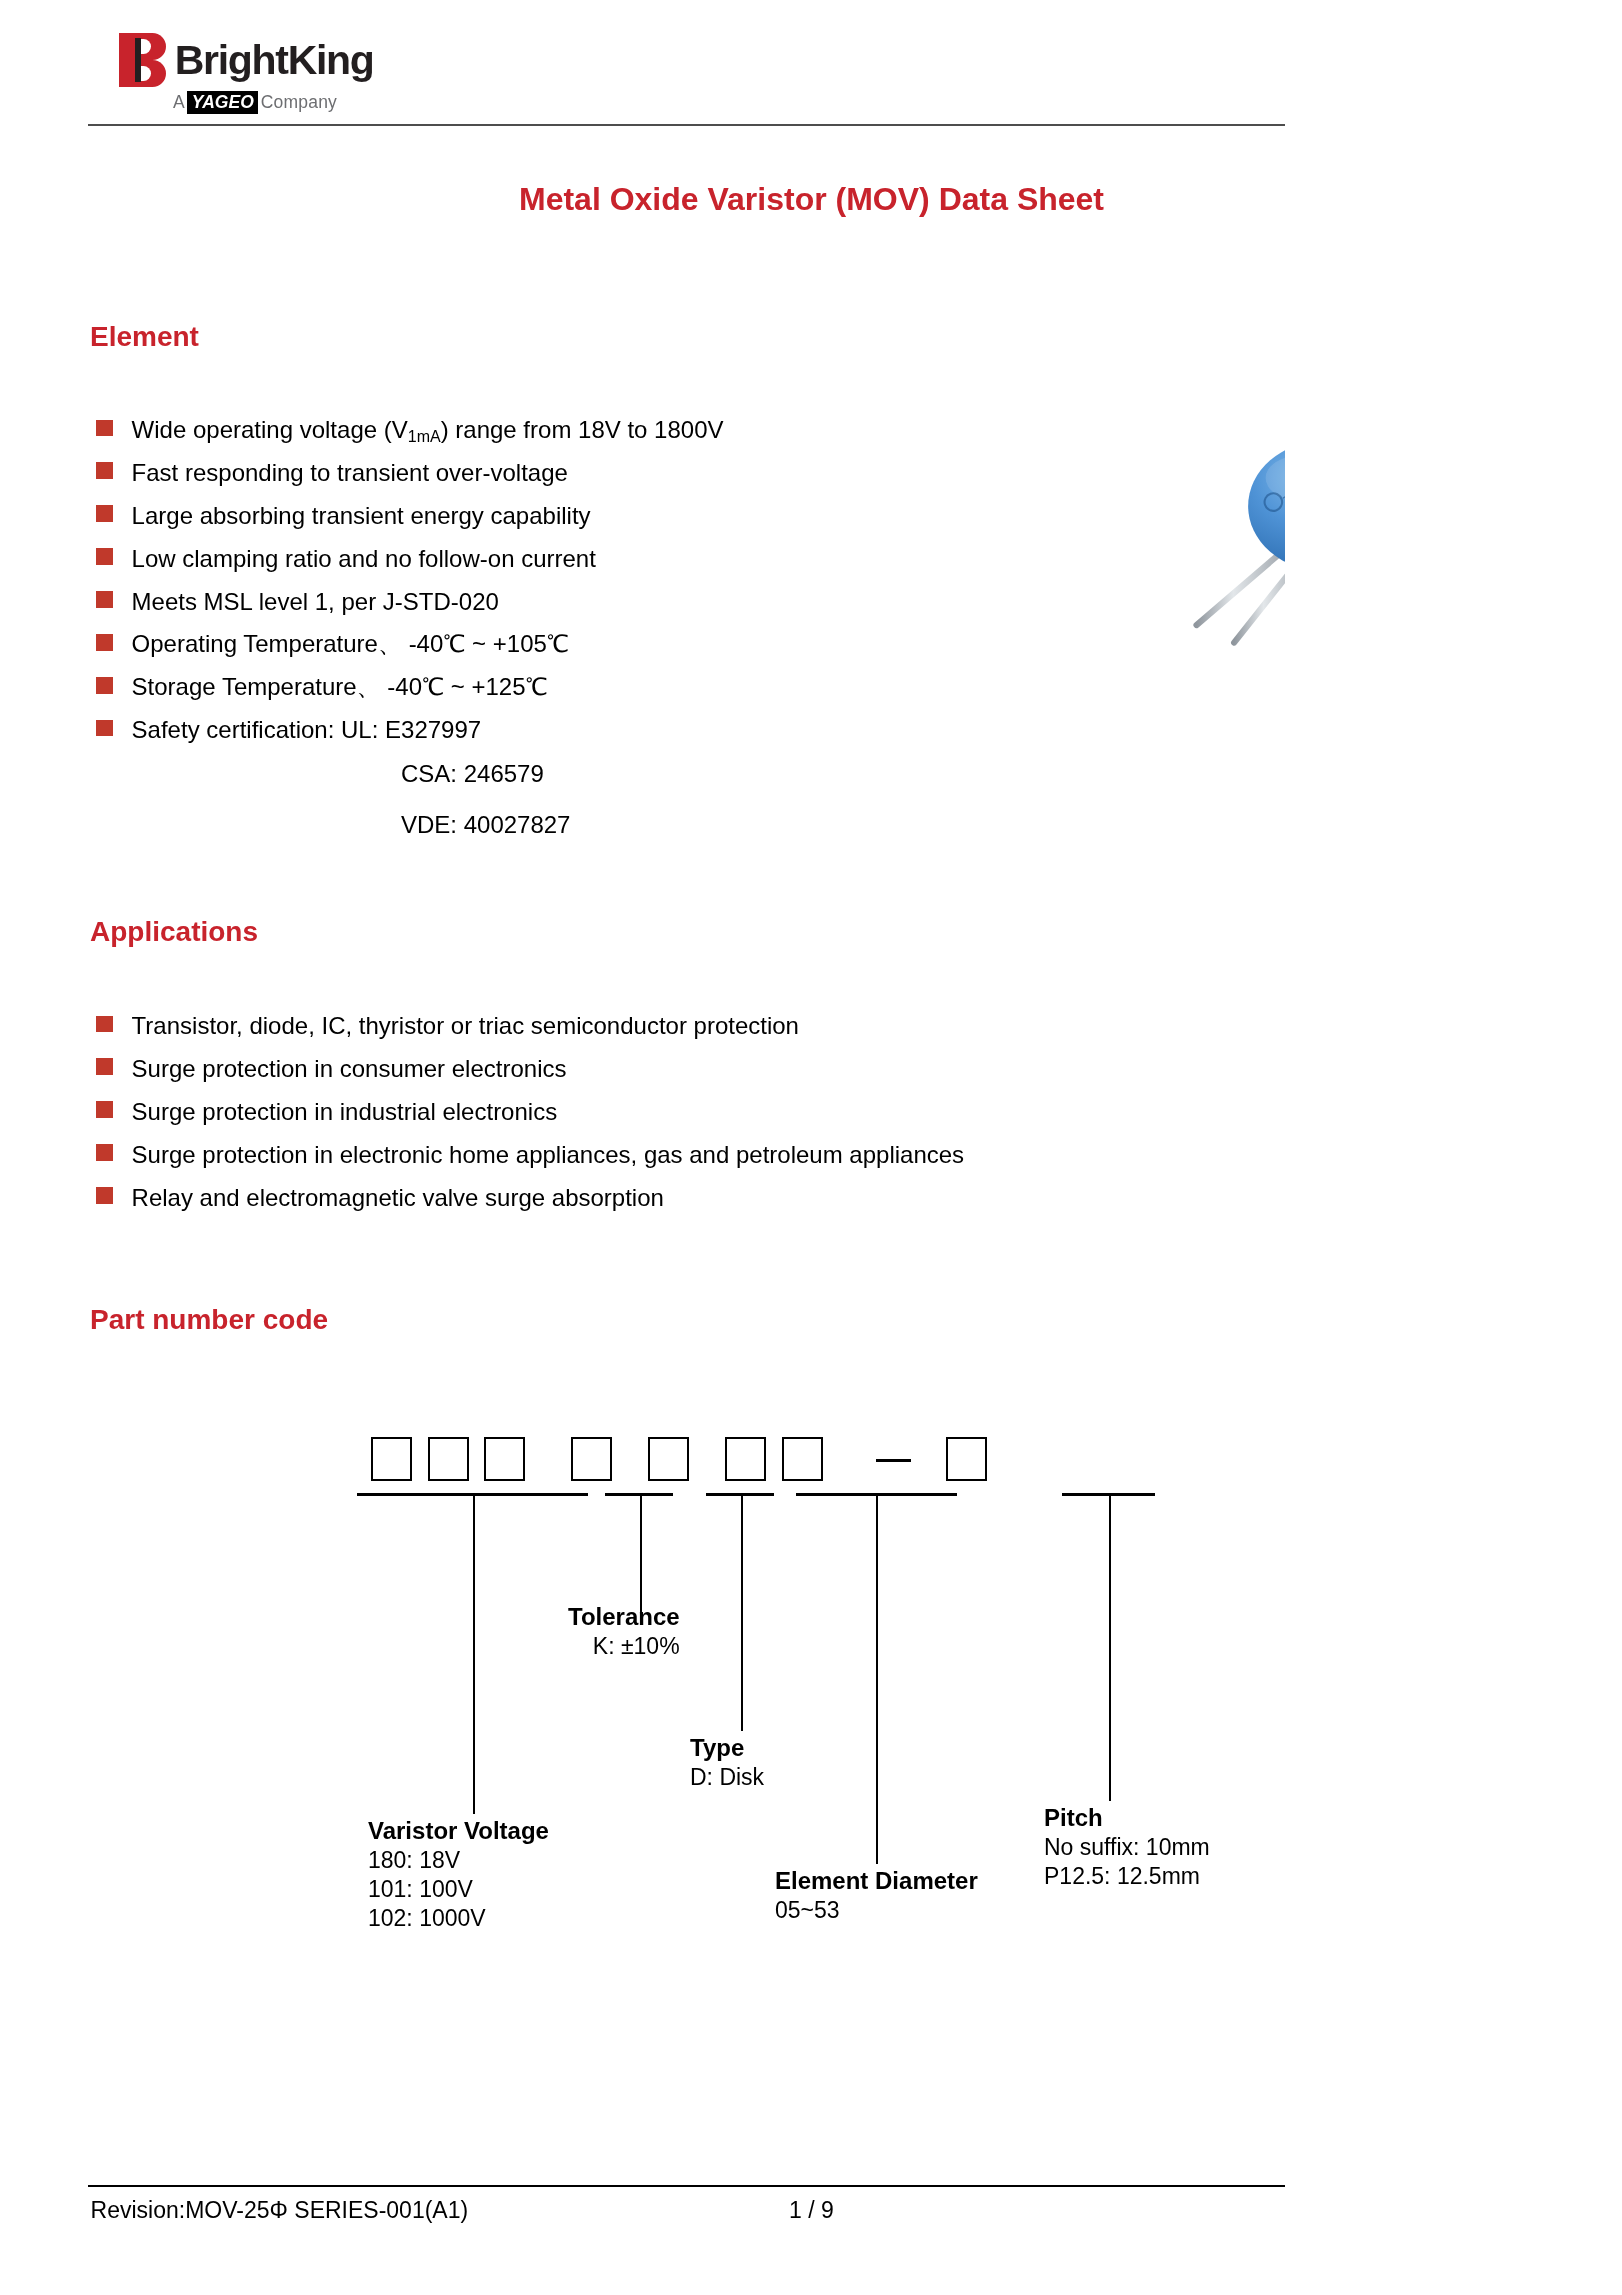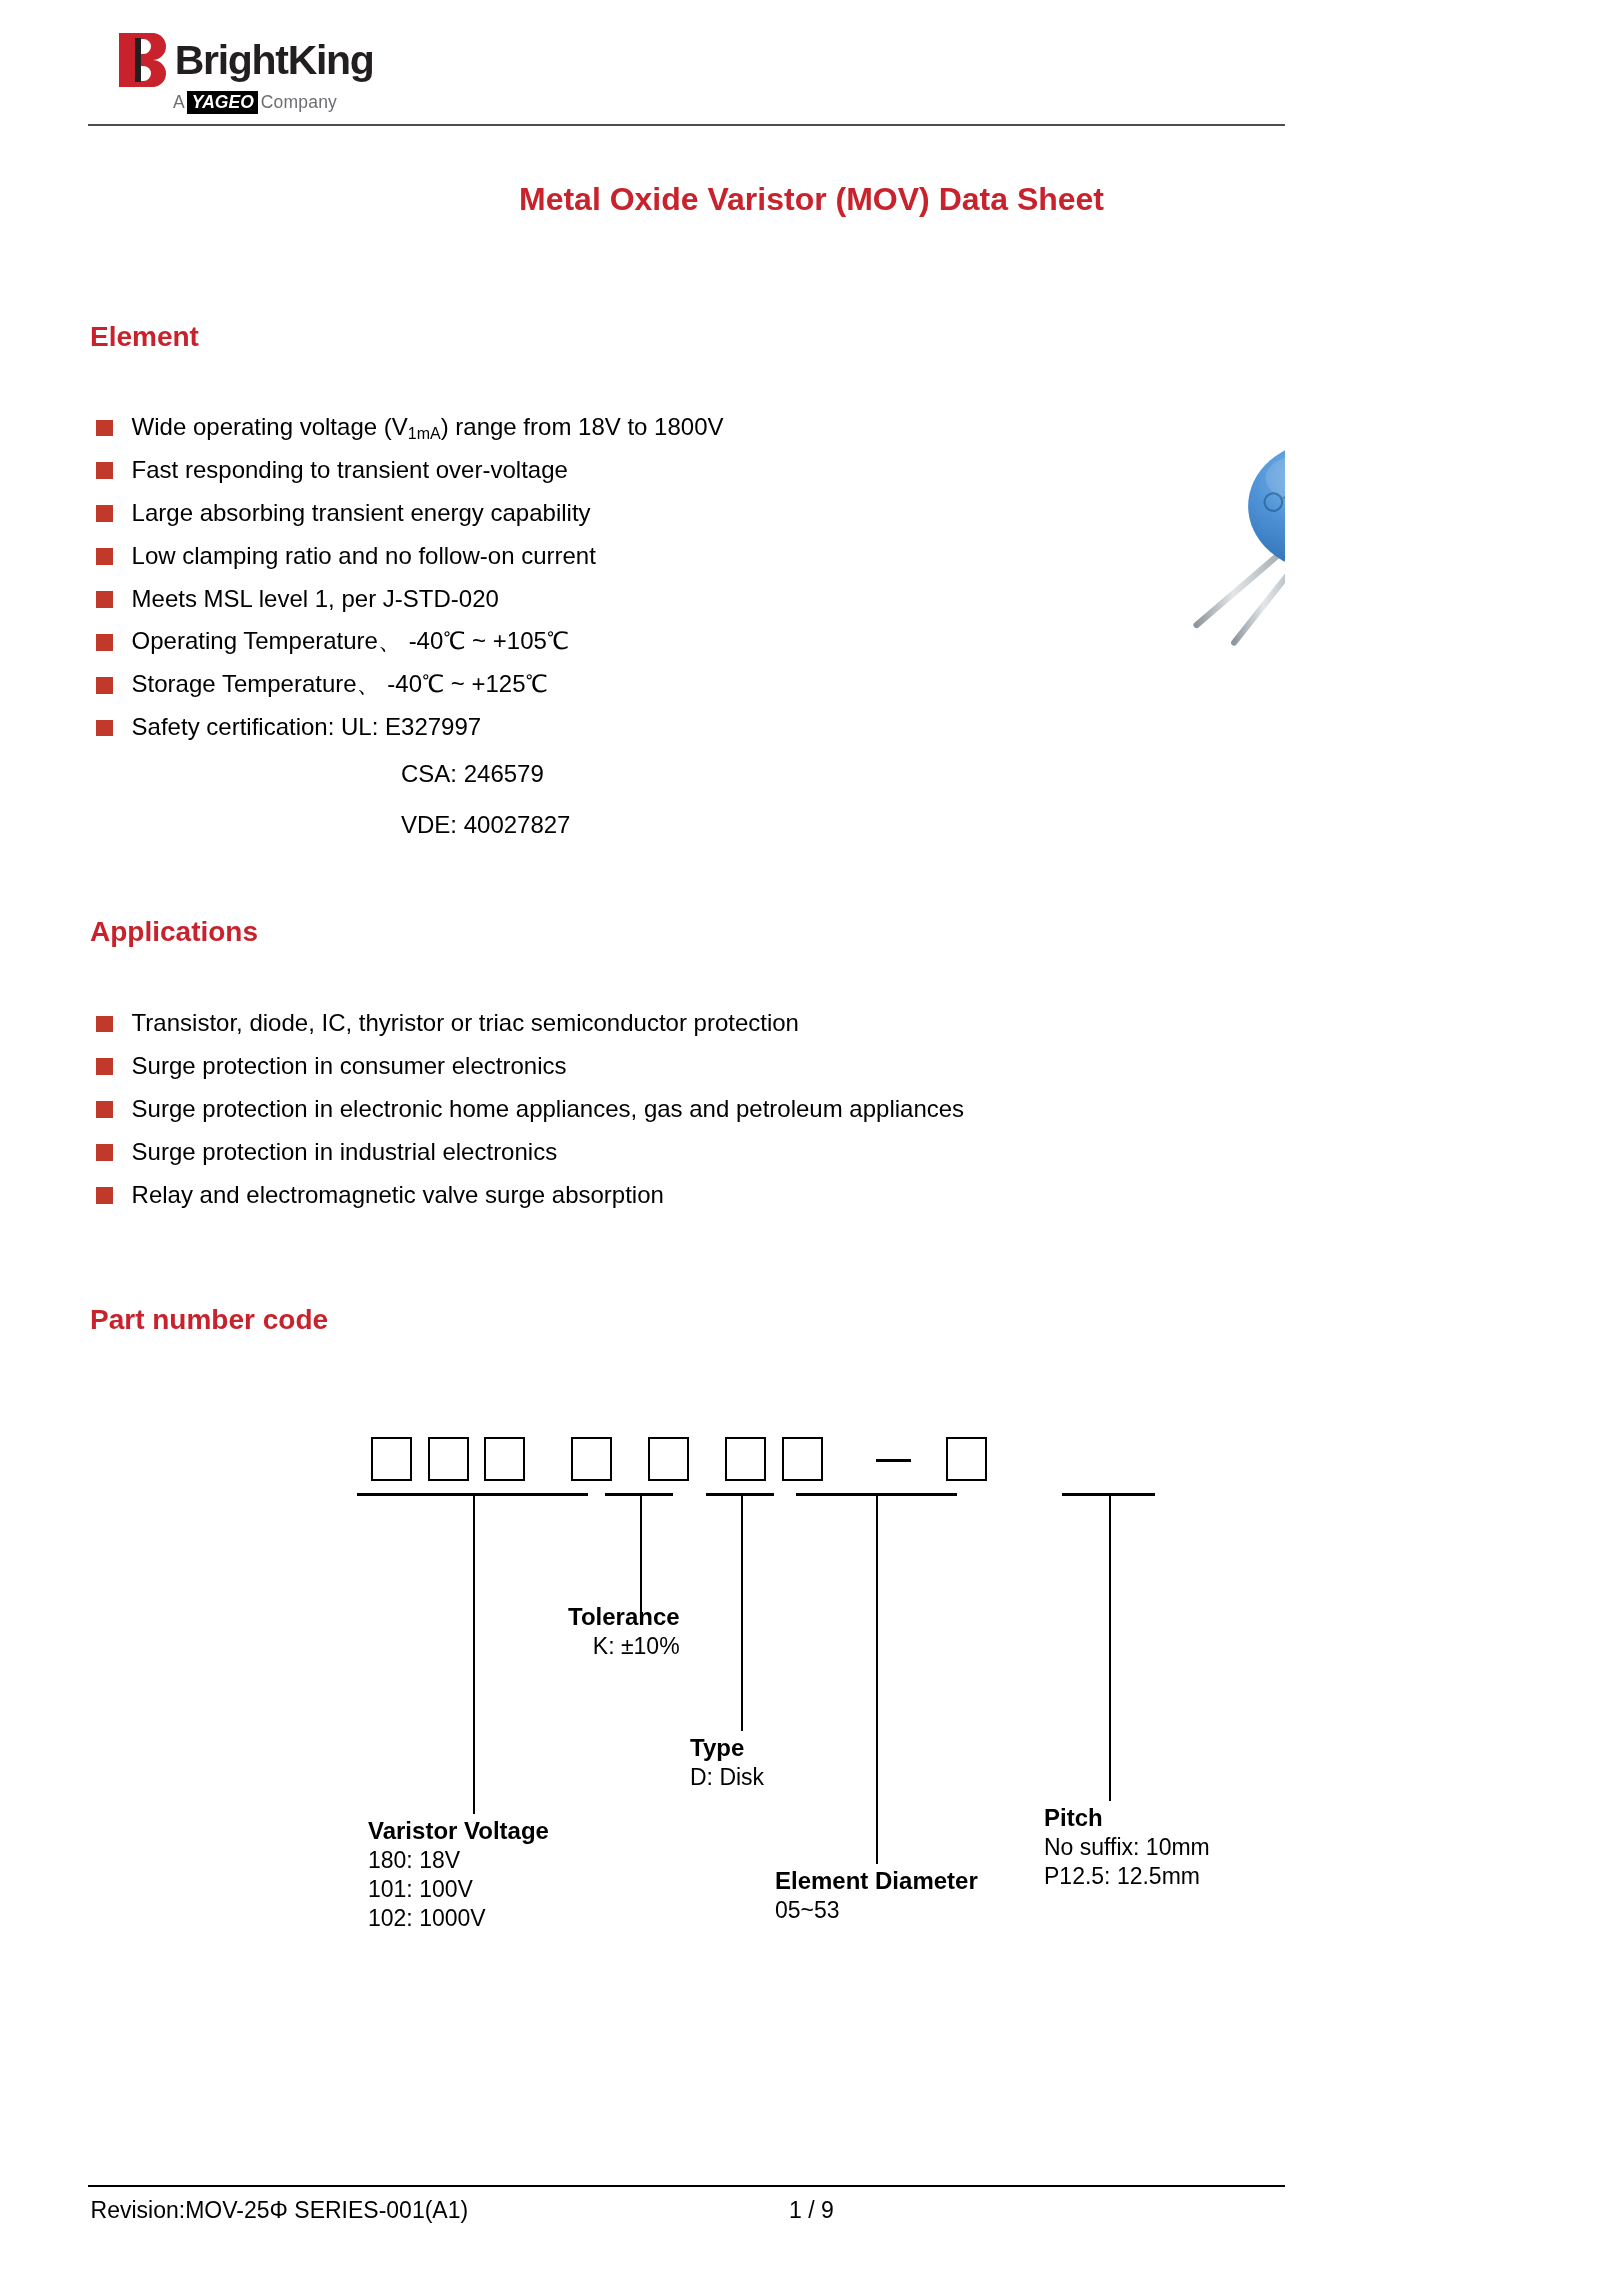--- a/index.html
+++ b/index.html
@@ -171,21 +171,21 @@
   .bullet-mark {
     width: 16.6px;
     height: 16.6px;
     background: #c0392b;
     margin-top: 9.6px;
     margin-right: 19px;
     flex: 0 0 auto;
   }
   .bullet-text {
     font-size: 24px;
-    line-height: 33px;
+    line-height: 39px;
     white-space: nowrap;
     color: #000000;
   }
   .bullet-text sub {
     font-size: 16px;
     vertical-align: baseline;
     position: relative;
     top: 4.4px;
   }
   .cert-extra {
@@ -377,25 +377,25 @@
       <li class="bullet-row">
         <span class="bullet-mark"></span>
         <span class="bullet-text">Transistor, diode, IC, thyristor or triac semiconductor protection</span>
       </li>
       <li class="bullet-row">
         <span class="bullet-mark"></span>
         <span class="bullet-text">Surge protection in consumer electronics</span>
       </li>
       <li class="bullet-row">
         <span class="bullet-mark"></span>
+        <span class="bullet-text">Surge protection in industrial electronics</span>
+      </li>
+      <li class="bullet-row">
+        <span class="bullet-mark"></span>
         <span class="bullet-text">Surge protection in electronic home appliances, gas and petroleum appliances</span>
-      </li>
-      <li class="bullet-row">
-        <span class="bullet-mark"></span>
-        <span class="bullet-text">Surge protection in industrial electronics</span>
       </li>
       <li class="bullet-row">
         <span class="bullet-mark"></span>
         <span class="bullet-text">Relay and electromagnetic valve surge absorption</span>
       </li>
     </ul>
 
   <div class="section-heading" id="partcode-heading">Part number code</div>
 
   <div class="partcode-diagram">

